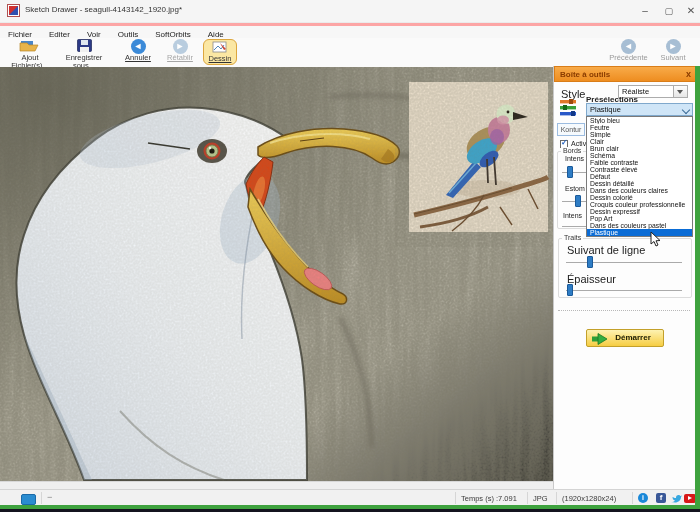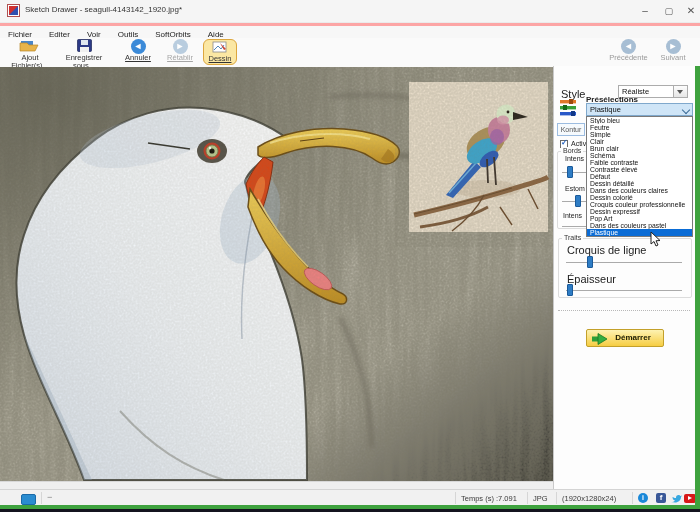--- a/index.html
+++ b/index.html
@@ -235,20 +235,24 @@
         <circle cx="508" cy="45" r="1.4" fill="#201810"></circle>
         <path d="M 513,45 L 528,50 L 513,53 Z" fill="#262018"></path>
       </g>
 
       <rect width="553" height="414" filter="url(#fGrain)" opacity="0.14"></rect>
     </svg>
   </div>
   <div class="canvas-gap"></div>
 
   <div class="panel">
+    <div class="panel-header">
+      <span class="panel-title">Boîte à outils</span>
+      <span class="panel-close">x</span>
+    </div>
 
     <span class="lbl" style="left:7px;top:22px">Style</span>
     <div class="combo" style="left:64px;top:19px;width:70px;height:13px">
       <span>Réaliste</span>
       <span class="combo-btn">
           <i class="tri-down"></i>
         </span>
     </div>
 
     <svg class="abs" style="left:5px;top:32px" width="20" height="20">
@@ -305,21 +309,21 @@
       <div class="dd-item">Dans des couleurs pastel</div>
       <div class="dd-item selected">Plastique</div>
     </div>
 
     <svg class="abs" style="left:95px;top:165px;z-index:10" width="12" height="17">
       <path d="M2,1 L2,13 L5,10.5 L7,15 L9,14 L7,9.8 L11,9.5 Z" fill="#fff" stroke="#222" stroke-width="1"></path>
     </svg>
 
     <div class="grp" style="left:4px;top:172px;width:134px;height:60px"></div>
     <span class="grp-lbl" style="left:8px;top:168px">Traits</span>
-    <span class="lbl" style="left:13px;top:178px">Croquis de ligne</span>
+    <span class="lbl" style="left:13px;top:178px">Suivant de ligne</span>
     <div class="track" style="left:12px;top:196px;width:116px"></div>
     <div class="thumb" style="left:33px;top:190px"></div>
     <span class="lbl" style="left:13px;top:207px">Épaisseur</span>
     <div class="track" style="left:12px;top:224px;width:116px"></div>
     <div class="thumb" style="left:13px;top:218px"></div>
 
     <div class="dotted" style="left:4px;top:244px;width:132px"></div>
 
     <div class="start-btn">
       <svg class="abs" style="left:5px;top:3px" width="16" height="12">

